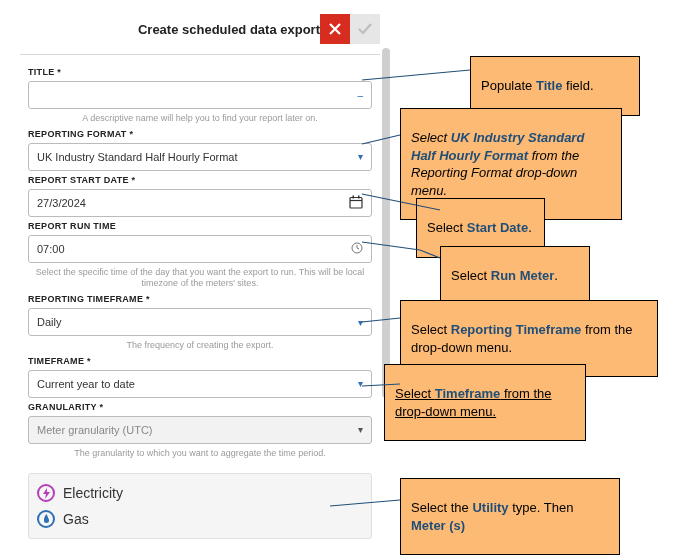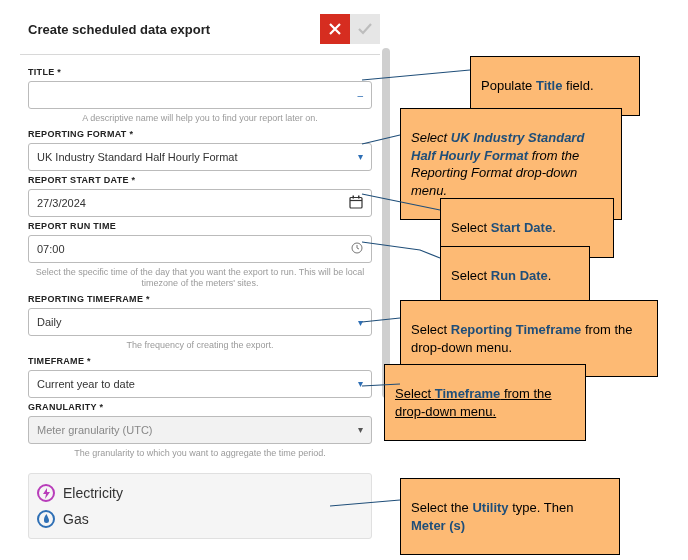--- a/index.html
+++ b/index.html
@@ -1,18 +1,18 @@
 <!DOCTYPE html>
 <html><head>
 <meta charset="utf-8">
 <style>
   * { box-sizing: border-box; margin: 0; padding: 0; font-family: Arial, Helvetica, sans-serif; }
   body { width: 688px; height: 560px; position: relative; background: #fff; overflow: hidden; }
   .panel { position: absolute; left: 20px; top: 8px; width: 360px; }
-  .panel-header { display: flex; align-items: center; justify-content: space-between; padding: 6px 0 10px 8px; border-bottom: 1px solid #d8d8d8; }
+  .panel-header { display: flex; align-items: center; justify-content: flex-end; padding: 6px 0 10px 8px; border-bottom: 1px solid #d8d8d8; }
   .panel-title { font-size: 13px; font-weight: 600; color: #222; }
   .header-actions { display: flex; }
   .btn-close { width: 30px; height: 30px; background: #d62d20; display: flex; align-items: center; justify-content: center; cursor: pointer; }
   .btn-confirm { width: 30px; height: 30px; background: #e6e6e6; display: flex; align-items: center; justify-content: center; cursor: pointer; }
   .form-body { padding: 8px 8px 0 8px; }
   .label { font-size: 9px; font-weight: 700; letter-spacing: .3px; color: #222; text-transform: uppercase; margin-top: 4px; }
   .field { width: 100%; height: 28px; border: 1px solid #bbb; border-radius: 3px; margin-top: 4px; padding: 0 8px; font-size: 11px; color: #333; display: flex; align-items: center; justify-content: space-between; background: #fff; }
   .field.disabled { background: #f2f2f2; color: #888; }
   .hint { font-size: 9px; color: #9a9a9a; margin-top: 4px; line-height: 1.3; text-align: center; }
   .chev { font-size: 10px; color: #555; }
@@ -129,25 +129,25 @@
 </div>
 
 <div class="scroll-thumb"></div>
 
 <div class="callout" style="left:470px; top:56px; width:170px;">
   <span>Populate </span><span class="em">Title</span><span> field.</span>
 </div>
 <div class="callout" style="left:400px; top:108px; width:222px;font-style:italic;">
   <span>Select </span><span class="em">UK Industry Standard Half Hourly Format</span><span> from the Reporting Format drop-down menu.</span>
 </div>
-<div class="callout" style="left:440px; top:198px; width:174px;">
+<div class="callout" style="left:416px; top:198px; width:129px;">
   <span>Select </span><span class="em">Start Date</span><span>.</span>
 </div>
 <div class="callout" style="left:440px; top:246px; width:150px;">
-  <span>Select </span><span class="em">Run Date</span><span>.</span>
+  <span>Select </span><span class="em">Run Meter</span><span>.</span>
 </div>
 <div class="callout" style="left:400px; top:300px; width:258px;">
   <span>Select </span><span class="em">Reporting Timeframe</span><span> from the drop-down menu.</span>
 </div>
 <div class="callout" style="left:384px; top:364px; width:202px;text-decoration:underline;">
   <span>Select </span><span class="em">Timeframe</span><span> from the drop-down menu.</span>
 </div>
 <div class="callout" style="left:400px; top:478px; width:220px;">
   <span>Select the </span><span class="em">Utility</span><span> type. Then </span><span class="em">Meter (s)</span>
 </div>

